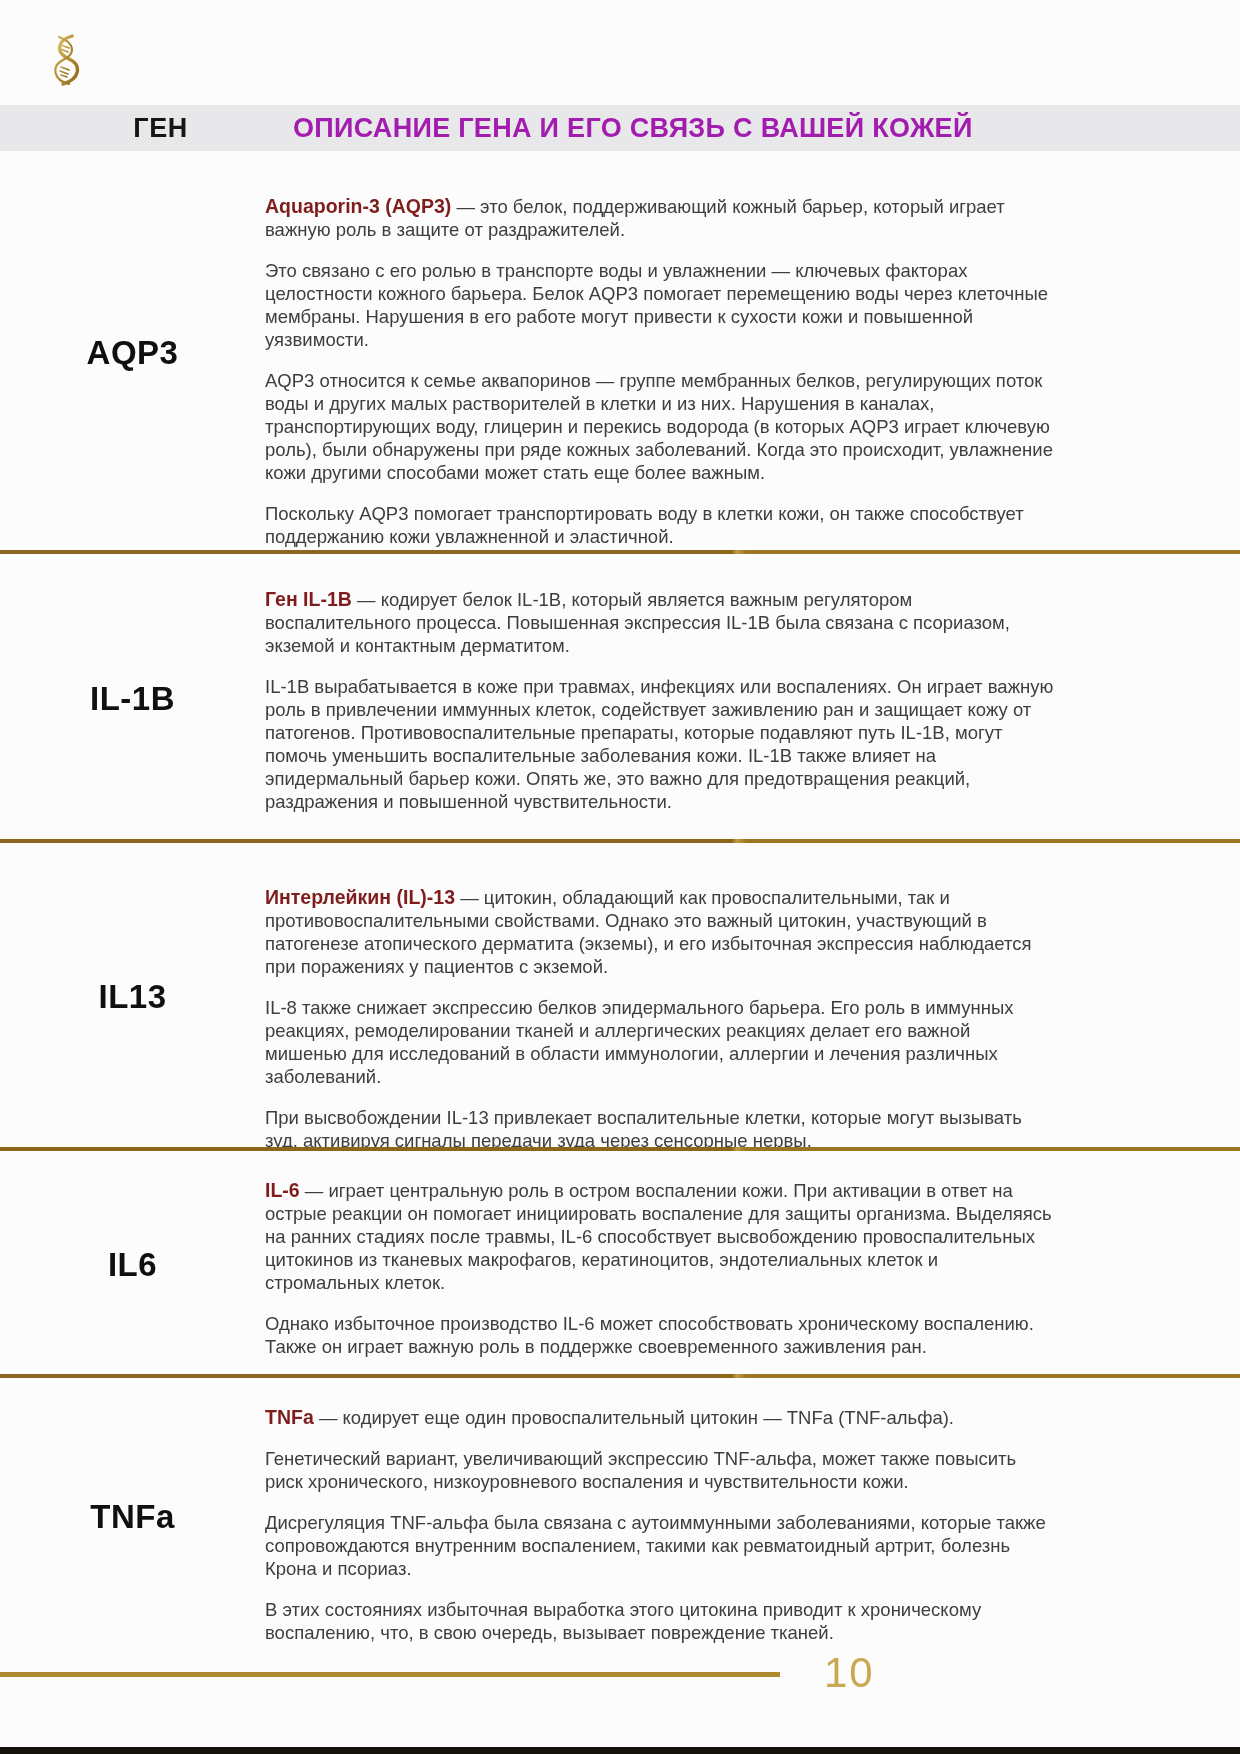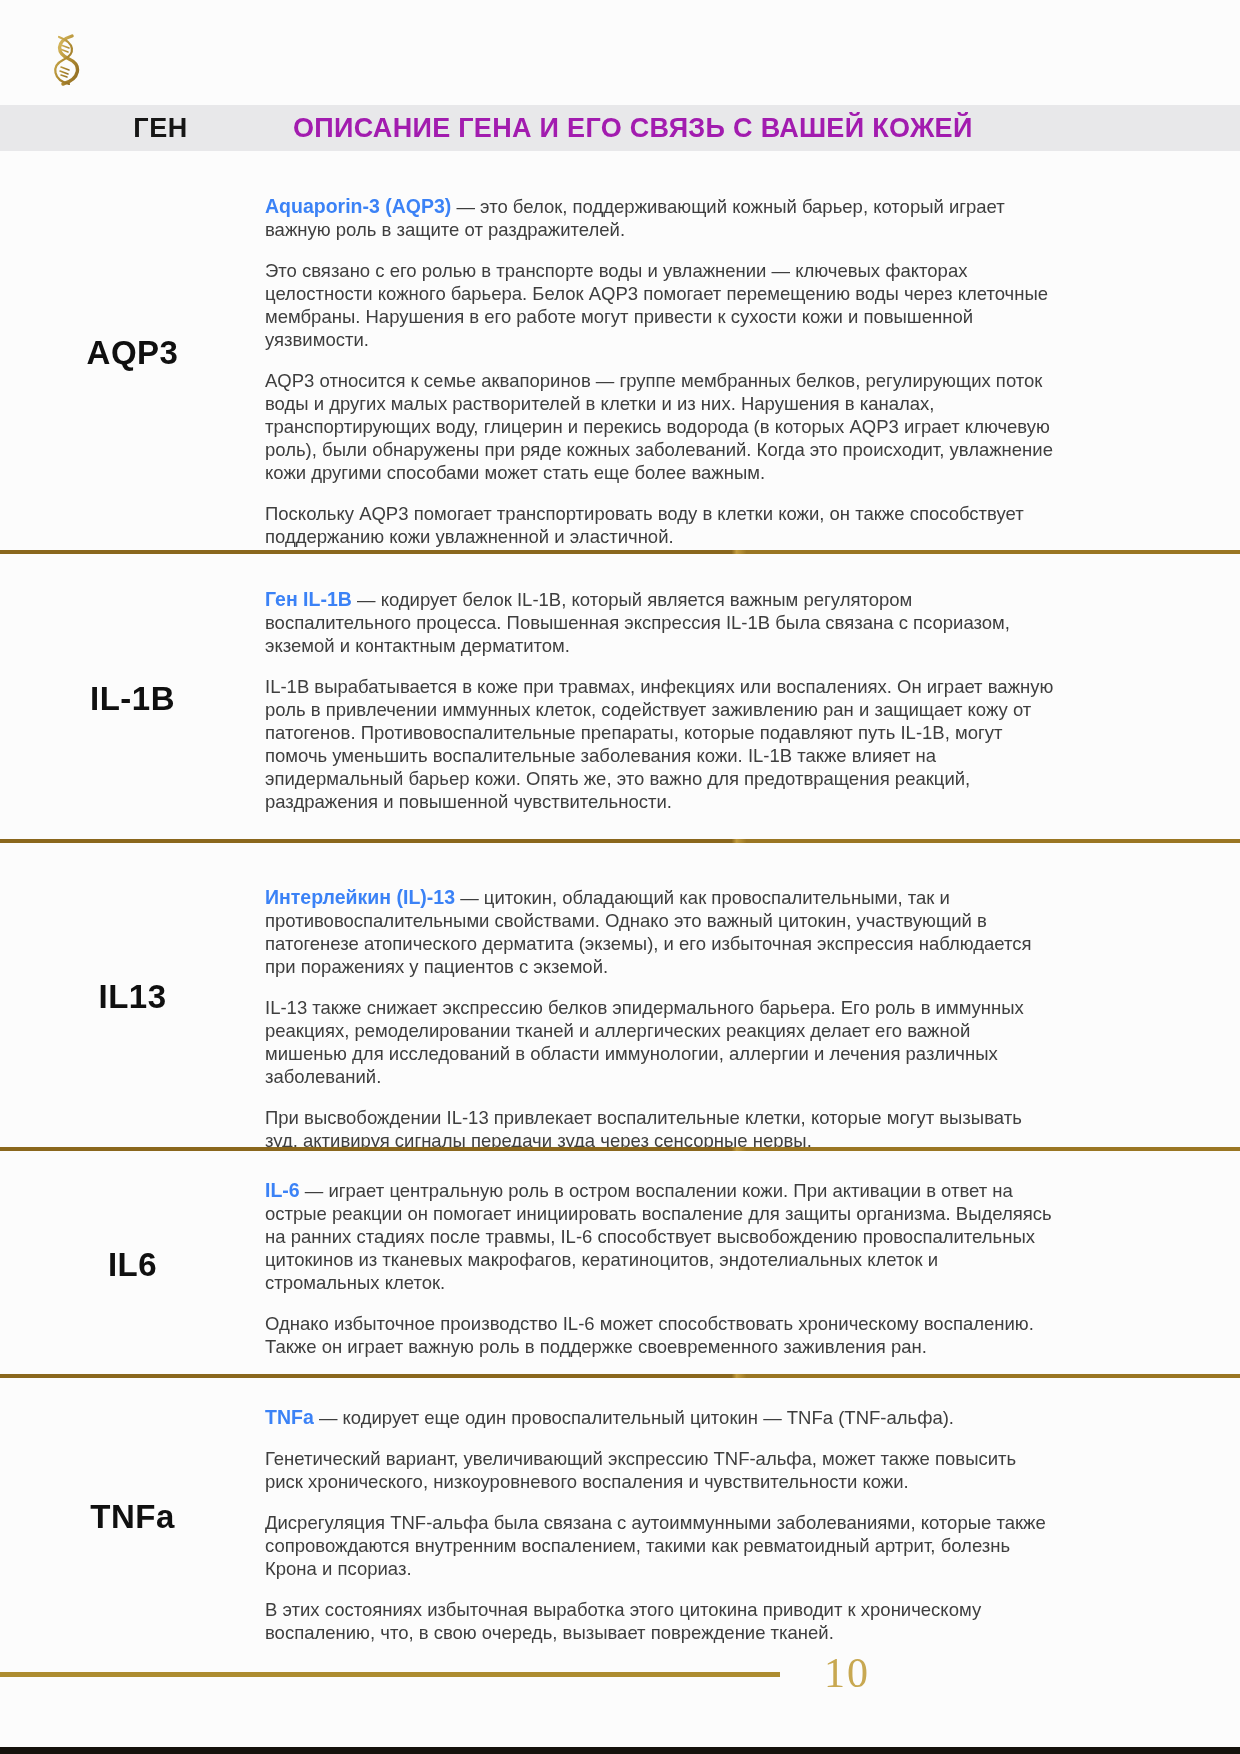--- a/index.html
+++ b/index.html
@@ -58,35 +58,34 @@
   .paragraphs {
     flex: 1; max-width: 790px; box-sizing: border-box; padding-top: 28px;
   }
   #sections > .section:nth-child(1) .paragraphs { padding-top: 44px; }
   #sections > .section:nth-child(2) .paragraphs { padding-top: 34px; }
   #sections > .section:nth-child(3) .paragraphs { padding-top: 43px; }
   .para {
     margin: 0 0 18px 0;
     font-size: 18.5px; line-height: 23px; color: #3e3e3e;
   }
-  .para .lead { font-weight: 700; color: #3b82f6; font-size: 19.5px; }
+  .para .lead { font-weight: 700; color: #7f1d1d; font-size: 19.5px; }
 
   
   .footer {
     height: 98px; display: flex; align-items: flex-start;
   }
   .footer-line {
     width: 780px; height: 5px; margin-top: 16px;
     background: var(--line-gold, #ad8c30);
   }
   .page-number {
     margin-left: 44px; margin-top: -7px;
     font-size: 42px; font-weight: 400; letter-spacing: 2px;
     color: var(--page-num-gold, #c8a851);
-    font-family: Liberation Serif, serif;
   }
   .bottom-edge {
     position: absolute; left: 0; bottom: 0; width: 100%; height: 7px;
     background: #15120c;
   }
 </style>
 </head>
 <body>
 
 <div class="page">
@@ -133,21 +132,21 @@
           <p class="para">IL-1B вырабатывается в коже при травмах, инфекциях или воспалениях. Он играет важную роль в привлечении иммунных клеток, содействует заживлению ран и защищает кожу от патогенов. Противовоспалительные препараты, которые подавляют путь IL-1B, могут помочь уменьшить воспалительные заболевания кожи. IL-1B также влияет на эпидермальный барьер кожи. Опять же, это важно для предотвращения реакций, раздражения и повышенной чувствительности.</p>
         </div>
   </section>
 
   <section class="section">
     <div class="gene-col">
       <div class="gene-label">IL13</div>
     </div>
     <div class="paragraphs">
           <p class="para"><span class="lead">Интерлейкин (IL)-13</span> — цитокин, обладающий как провоспалительными, так и противовоспалительными свойствами. Однако это важный цитокин, участвующий в патогенезе атопического дерматита (экземы), и его избыточная экспрессия наблюдается при поражениях у пациентов с экземой.</p>
-          <p class="para">IL-13 также снижает экспрессию белков эпидермального барьера. Его роль в иммунных реакциях, ремоделировании тканей и аллергических реакциях делает его важной мишенью для исследований в области иммунологии, аллергии и лечения различных заболеваний.</p>
+          <p class="para">IL-8 также снижает экспрессию белков эпидермального барьера. Его роль в иммунных реакциях, ремоделировании тканей и аллергических реакциях делает его важной мишенью для исследований в области иммунологии, аллергии и лечения различных заболеваний.</p>
           <p class="para">При высвобождении IL-13 привлекает воспалительные клетки, которые могут вызывать зуд, активируя сигналы передачи зуда через сенсорные нервы.</p>
         </div>
   </section>
 
   <section class="section">
     <div class="gene-col">
       <div class="gene-label">IL6</div>
     </div>
     <div class="paragraphs">
           <p class="para"><span class="lead">IL-6</span> — играет центральную роль в остром воспалении кожи. При активации в ответ на острые реакции он помогает инициировать воспаление для защиты организма. Выделяясь на ранних стадиях после травмы, IL-6 способствует высвобождению провоспалительных цитокинов из тканевых макрофагов, кератиноцитов, эндотелиальных клеток и стромальных клеток.</p>

